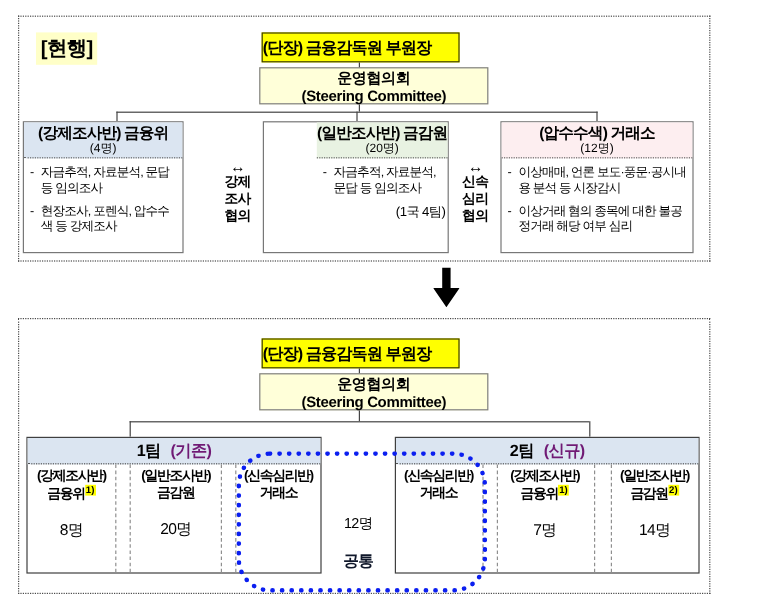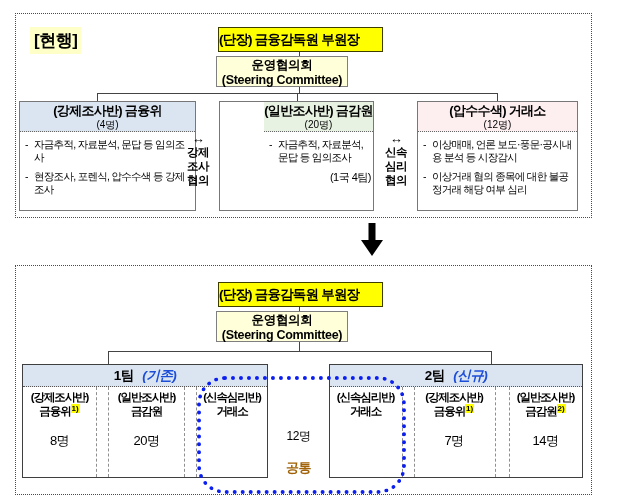--- a/index.html
+++ b/index.html
@@ -6,21 +6,21 @@
   .stage{position:relative;width:640px;height:503px;background:#fff;
          font-family:"Liberation Sans","DejaVu Sans",sans-serif;color:#000;overflow:hidden;}
   .panel{position:absolute;border:1px dotted #4a4a4a;background:#fff;}
   #panelA{left:15px;top:13px;width:575px;height:203px;}
   #panelB{left:15px;top:265px;width:575px;height:228px;}
   .seclabel{position:absolute;left:14px;top:13px;background:#ffffc8;font-weight:bold;
             font-size:17px;padding:2px 4px;letter-spacing:-0.5px;}
   .dirbox{position:absolute;left:202px;width:163px;height:23px;background:#ffff00;
           border:1px solid #3d3d00;font-weight:bold;font-size:13.5px;
           line-height:23px;letter-spacing:-0.8px;}
-  .steerbox{position:absolute;left:200px;width:132px;height:31px;background:#ffffd9;
+  .steerbox{position:absolute;left:200px;width:191px;height:31px;background:#ffffd9;
             border:1px solid #7f7f7f;text-align:center;font-weight:bold;font-size:12.5px;
             line-height:1.2;padding-top:1px;letter-spacing:-0.3px;box-sizing:border-box;}
   .cline{position:absolute;background:#444;}
   
   .unit{position:absolute;top:87px;height:110px;border:1px solid #777;background:#fff;
         box-sizing:border-box;}
   .uhead{text-align:center;padding:2px 0 1px;border-bottom:1px dotted #666;}
   .uhead .t{font-weight:bold;font-size:13px;letter-spacing:-0.7px;line-height:1.15;}
   .uhead .c{font-size:10px;line-height:1.1;}
   .u1 .uhead{background:#dbe5f1;}
@@ -33,32 +33,32 @@
   .linklbl{position:absolute;top:118px;width:40px;text-align:center;font-weight:bold;
            font-size:11.5px;line-height:1.2;letter-spacing:-0.5px;}
   .linklbl .arr{font-size:13px;line-height:1.1;}
   
   #midArrow{position:absolute;left:361px;top:223px;}
   
   .team{position:absolute;top:98px;height:114px;border:1px solid #3f3f3f;background:#fff;
         box-sizing:border-box;}
   .thead{height:21px;background:#dbe5f1;border-bottom:1px dotted #555;text-align:center;
          font-size:13.5px;font-weight:bold;line-height:21px;letter-spacing:-0.5px;}
-  .thead .tag{color:#1d4ed8;margin-left:5px;font-style:italic;}
+  .thead .tag{color:#701a75;margin-left:5px;}
   .tbody{position:relative;height:90px;}
   .vsep{position:absolute;top:0;bottom:0;width:0;border-left:1px dashed #8f8f8f;}
   .cell{position:absolute;top:3px;text-align:center;}
   .cell .l{font-weight:bold;font-size:11.5px;letter-spacing:-1.1px;line-height:1.25;}
   .cell .cnt{margin-top:13px;font-size:13px;letter-spacing:-0.5px;}
   .sup{font-size:8px;background:#ffff00;font-weight:bold;vertical-align:4px;
        letter-spacing:0;padding:0 1px;}
   #shared-count{position:absolute;left:252px;top:162px;width:61px;text-align:center;
                 font-size:12px;letter-spacing:-0.5px;}
   #shared-label{position:absolute;left:252px;top:193px;width:61px;text-align:center;
-                font-size:13px;font-weight:bold;color:#a16207;letter-spacing:-0.5px;}
+                font-size:13px;font-weight:bold;color:#0f172a;letter-spacing:-0.5px;}
   #blueRect{position:absolute;left:181px;top:110px;width:201px;height:110px;
             border:4px dotted #0b1ff0;border-radius:28px;z-index:6;}
 </style>
 </head>
 <body>
 
 <div class="stage">
 
   <div class="panel" id="panelA">
     <div class="seclabel">[현행]</div>
@@ -69,21 +69,21 @@
       <div>(Steering Committee)</div>
     </div>
 
     <div class="cline" style="left:283px;top:38px;width:1px;height:4px;"></div>
     <div class="cline" style="left:283px;top:73px;width:1px;height:6px;"></div>
     <div class="cline" style="left:81px;top:79px;width:401px;height:1px;"></div>
     <div class="cline" style="left:81px;top:79px;width:1px;height:8px;"></div>
     <div class="cline" style="left:281px;top:79px;width:1px;height:8px;"></div>
     <div class="cline" style="left:481px;top:79px;width:1px;height:8px;"></div>
 
-    <div class="unit u1" style="left:3px;width:177px;">
+    <div class="unit u1" style="left:3px;width:134px;">
       <div class="uhead">
         <div class="t">(강제조사반) 금융위</div>
         <div class="c">(4명)</div>
       </div>
       <div class="ubody">
         <div class="brow">
           <span class="dash">-</span>
           <span>자금추적, 자료분석, 문답 등 임의조사</span>
         </div>
         <div class="brow">

